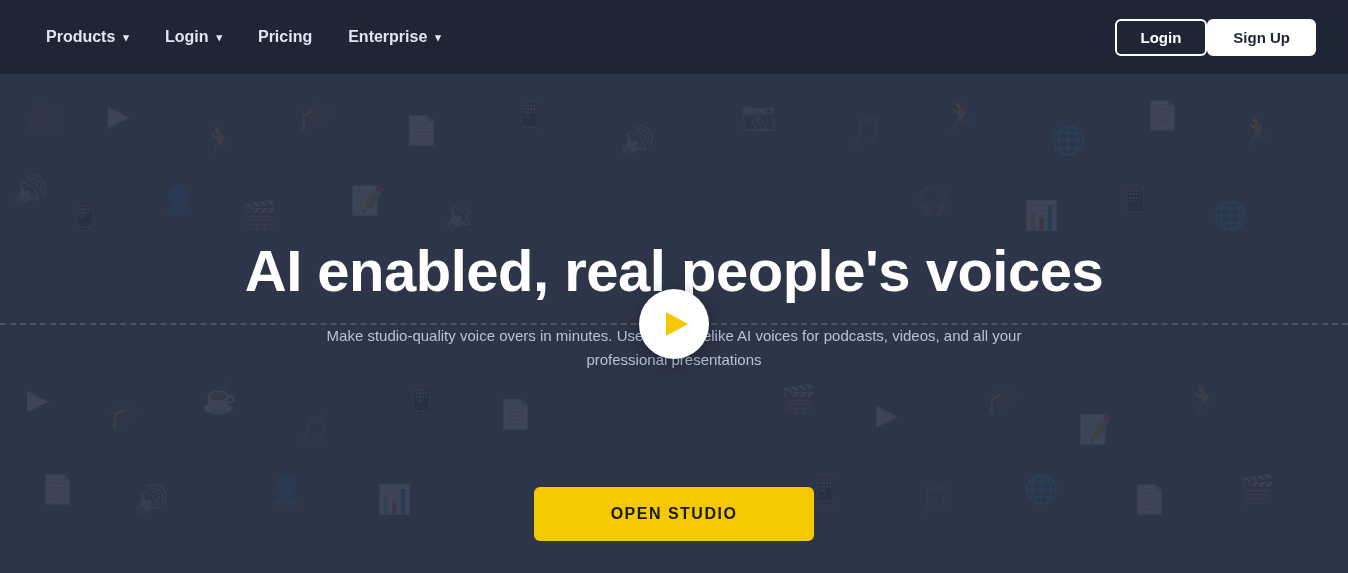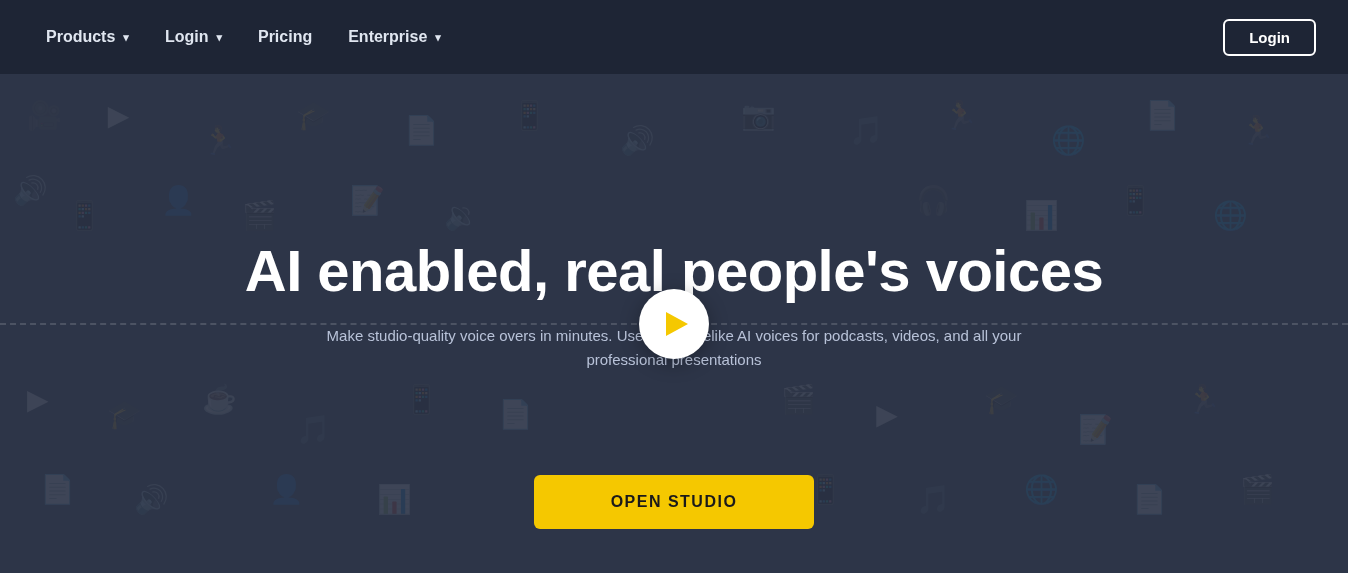--- a/index.html
+++ b/index.html
@@ -206,21 +206,21 @@
       height: 0;
       border-style: solid;
       border-width: 12px 0 12px 22px;
       border-color: transparent transparent transparent #f5c800;
       margin-left: 5px;
     }
 
     
     .open-studio-wrapper {
       position: absolute;
-      bottom: 44px;
+      bottom: 32px;
       left: 50%;
       transform: translateX(-50%);
       z-index: 3;
       text-decoration: underline;
     }
 
     .btn-open-studio {
       background: #f5c800;
       color: #1a1a1a;
       border: none;
@@ -252,20 +252,21 @@
       <span>Pricing</span>
     </a>
     <a class="nav-item" href="#">
       <span>Enterprise</span>
       <span class="nav-chevron">▾</span>
     </a>
   </div>
 
   <div class="navbar-actions">
     <button class="btn-login">Login</button>
+    <button class="btn-signup">Sign Up</button>
   </div>
 </nav>
 
 <section class="hero">
 
   <div class="bg-pattern">
 
     <span class="bg-icon" style="top:5%;left:2%;">🎥</span>
     <span class="bg-icon" style="top:5%;left:8%;">▶</span>
     <span class="bg-icon" style="top:10%;left:15%;">🏃</span>

